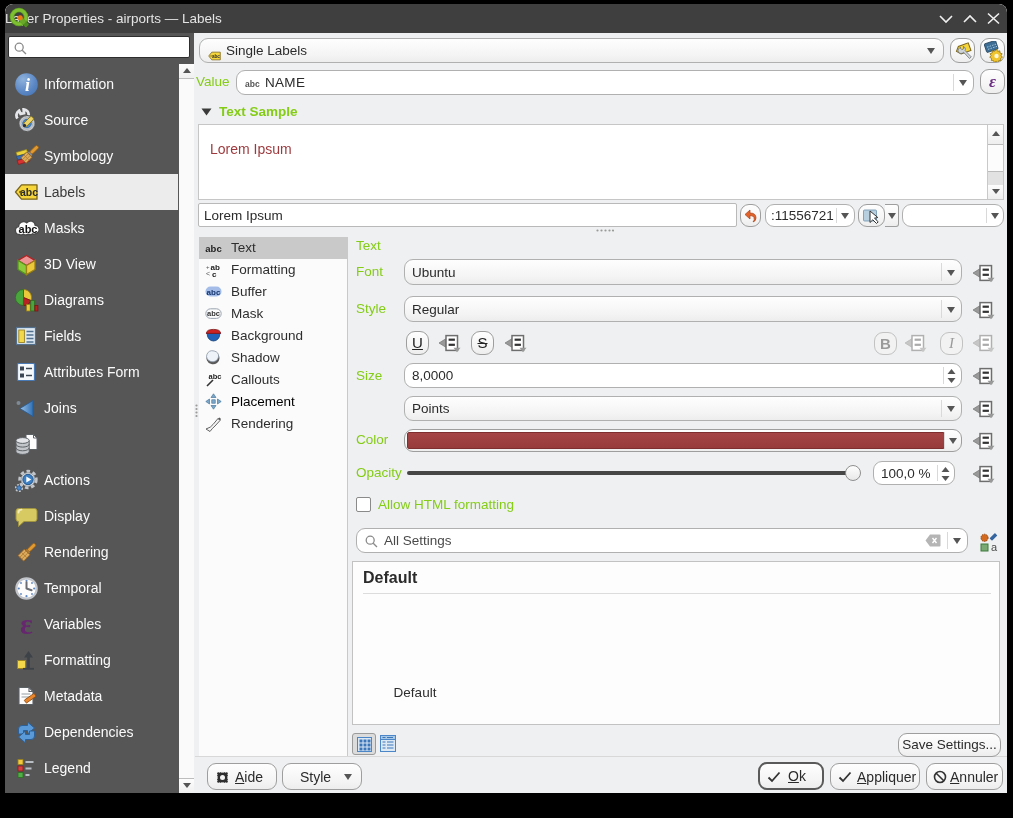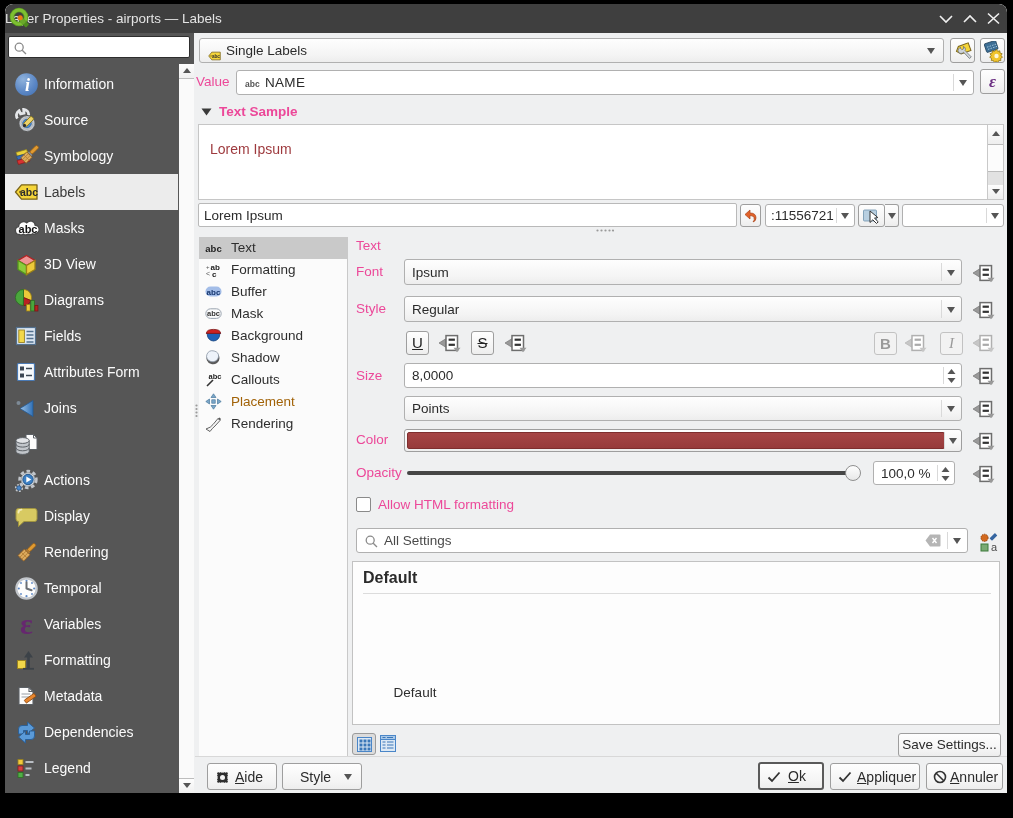--- a/index.html
+++ b/index.html
@@ -5,22 +5,22 @@
 #page{position:relative;width:1013px;height:818px}
 .abs{position:absolute}
 #win{position:absolute;left:5px;top:4px;width:1002px;height:789px;background:#eff0f1;border-radius:8px 8px 0 0;overflow:hidden}
 #titlebar{position:absolute;left:0;top:0;width:1002px;height:29px;background:#3f3f3f;border-radius:8px 8px 0 0}
 #title{position:absolute;left:0;top:0;width:1002px;height:29px;line-height:29px;text-align:left;color:#e4e4e4;font-size:13.5px}
 #sidebar{position:absolute;left:0;top:29px;width:189px;height:760px;background:#565656}
 .sitem{position:absolute;left:0;width:173px;height:36px;color:#fbfbfb;font-size:14px}
 .sitem .txt{position:absolute;left:39px;top:0;height:36px;line-height:36px}
 .sitem svg{position:absolute;left:9px;top:6px}
 .sel{background:#ececec;color:#3a3a3a}
-.lbl{position:absolute;font-size:13.5px;color:#ec4899;white-space:nowrap}
-.combo,.btn{position:absolute;background:linear-gradient(180deg,#fefefe,#f4f4f4 70%,#ededed);border:1px solid #b0b0b0;border-radius:3px}
+.lbl{position:absolute;font-size:13.5px;color:#84cc16;white-space:nowrap}
+.combo,.btn{position:absolute;background:linear-gradient(180deg,#fefefe,#f4f4f4 70%,#ededed);border:1px solid #b0b0b0;border-radius:9px}
 .btn{border-color:#9e9e9e}
 .ctext{position:absolute;left:7px;top:0;bottom:0;display:flex;align-items:center;font-size:13.5px;color:#2b2b2b;white-space:nowrap}
 .sep{position:absolute;right:19px;top:3px;bottom:3px;width:1px;background:#d9d9d9}
 .arr{position:absolute;right:6px;top:50%;margin-top:-2.5px;width:0;height:0;border-left:4.5px solid transparent;border-right:4.5px solid transparent;border-top:6px solid #555}
 </style></head><body>
 <div id="page">
 <div id="win">
 <div id="titlebar">
         <div id="title">Layer Properties - airports — Labels</div>
 <svg class="abs" style="left:4px;top:3px" width="22" height="22" viewBox="0 0 22 22">
@@ -409,21 +409,21 @@
             </svg></span>
           <span class="abs" style="left:32px;top:0;height:22px;line-height:22px">Shadow</span>
         </div>
 <div class="abs" style="left:0;top:132px;width:148px;height:22px;font-size:13.5px;color:#2e2e2e">
           <span class="abs" style="left:6px;top:2px"><svg width="17" height="17" viewBox="0 0 17 17">
               <text x="10" y="8" font-size="7.5" font-weight="bold" fill="#222" text-anchor="middle" font-family="Liberation Sans">abc</text>
               <path d="M2,15 L8,9" stroke="#333" stroke-width="1.6"></path>
             </svg></span>
           <span class="abs" style="left:32px;top:0;height:22px;line-height:22px">Callouts</span>
         </div>
-<div class="abs" style="left:0;top:154px;width:148px;height:22px;font-size:13.5px;color:#a16207">
+<div class="abs" style="left:0;top:154px;width:148px;height:22px;font-size:13.5px;color:#000000">
           <span class="abs" style="left:6px;top:2px"><svg width="17" height="17" viewBox="0 0 17 17">
               <g fill="#7ba7c9" stroke="#4a7a9e" stroke-width="0.7">
                 <polygon points="8.5,0.8 11,4.5 6,4.5"></polygon>
                 <polygon points="8.5,16.2 11,12.5 6,12.5"></polygon>
                 <polygon points="0.8,8.5 4.5,6 4.5,11"></polygon>
                 <polygon points="16.2,8.5 12.5,6 12.5,11"></polygon>
                 <rect x="6.8" y="6.8" width="3.4" height="3.4"></rect>
               </g>
             </svg></span>
           <span class="abs" style="left:32px;top:0;height:22px;line-height:22px">Placement</span>
@@ -437,21 +437,21 @@
         </div>
 </div>
 <div class="abs" style="left:190px;top:752px;width:812px;height:1px;background:#d8d8d8"></div>
 <div class="lbl" style="left:351px;top:233px;height:18px;line-height:18px">Text</div>
 <div class="lbl" style="left:351px;top:255px;height:26px;line-height:26px">Font</div>
 <div class="lbl" style="left:351px;top:292px;height:26px;line-height:26px">Style</div>
 <div class="lbl" style="left:351px;top:359px;height:26px;line-height:26px">Size</div>
 <div class="lbl" style="left:351px;top:424px;height:24px;line-height:24px">Color</div>
 <div class="lbl" style="left:351px;top:457px;height:24px;line-height:24px">Opacity</div>
 <div class="combo" style="left:399px;top:255px;width:558px;height:26px">
-        <div class="ctext">Ipsum</div>
+        <div class="ctext">Ubuntu</div>
         <div class="sep"></div>
         <div class="arr"></div>
       </div>
 <span class="abs" style="left:966px;top:260px"><svg width="25" height="19" viewBox="0 0 25 19">
           <polygon points="2,9 8.8,4.8 8.8,13.2" fill="#999" stroke="#757575" stroke-width="0.7"></polygon>
           <rect x="9" y="1.6" width="11.5" height="14.8" fill="#fff" stroke="#6e6e6e" stroke-width="1.5"></rect>
           <rect x="11.6" y="4.6" width="6.3" height="2.2" fill="#333"></rect>
           <rect x="11.6" y="9.7" width="6.3" height="2.2" fill="#333"></rect>
           <polygon points="16.5,13.8 23.5,13.8 20,18.2" fill="#999"></polygon>
         </svg></span>

